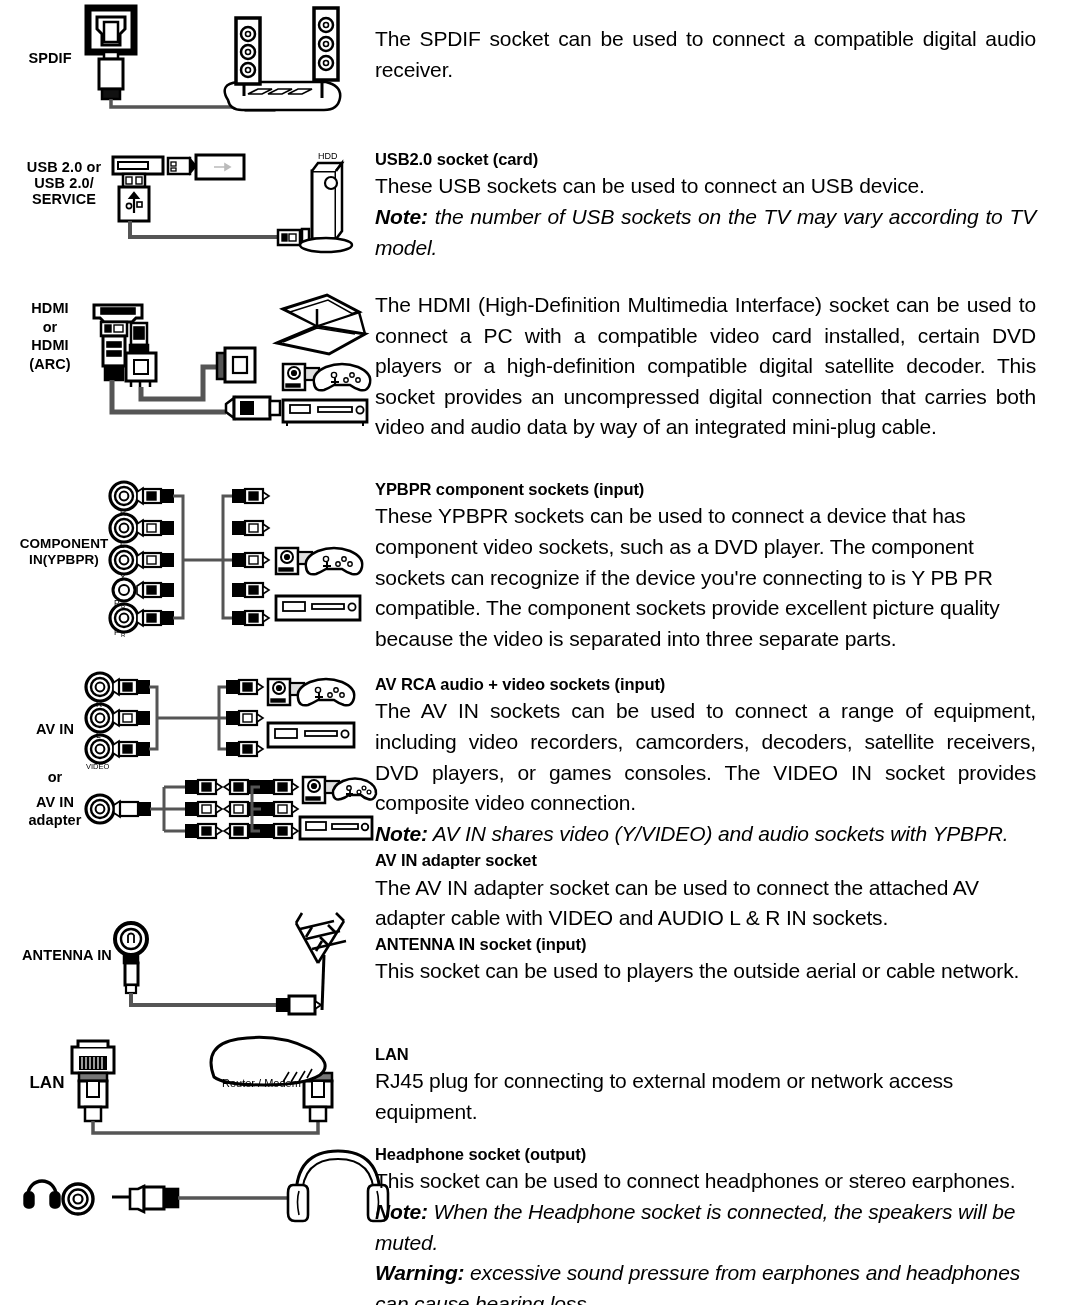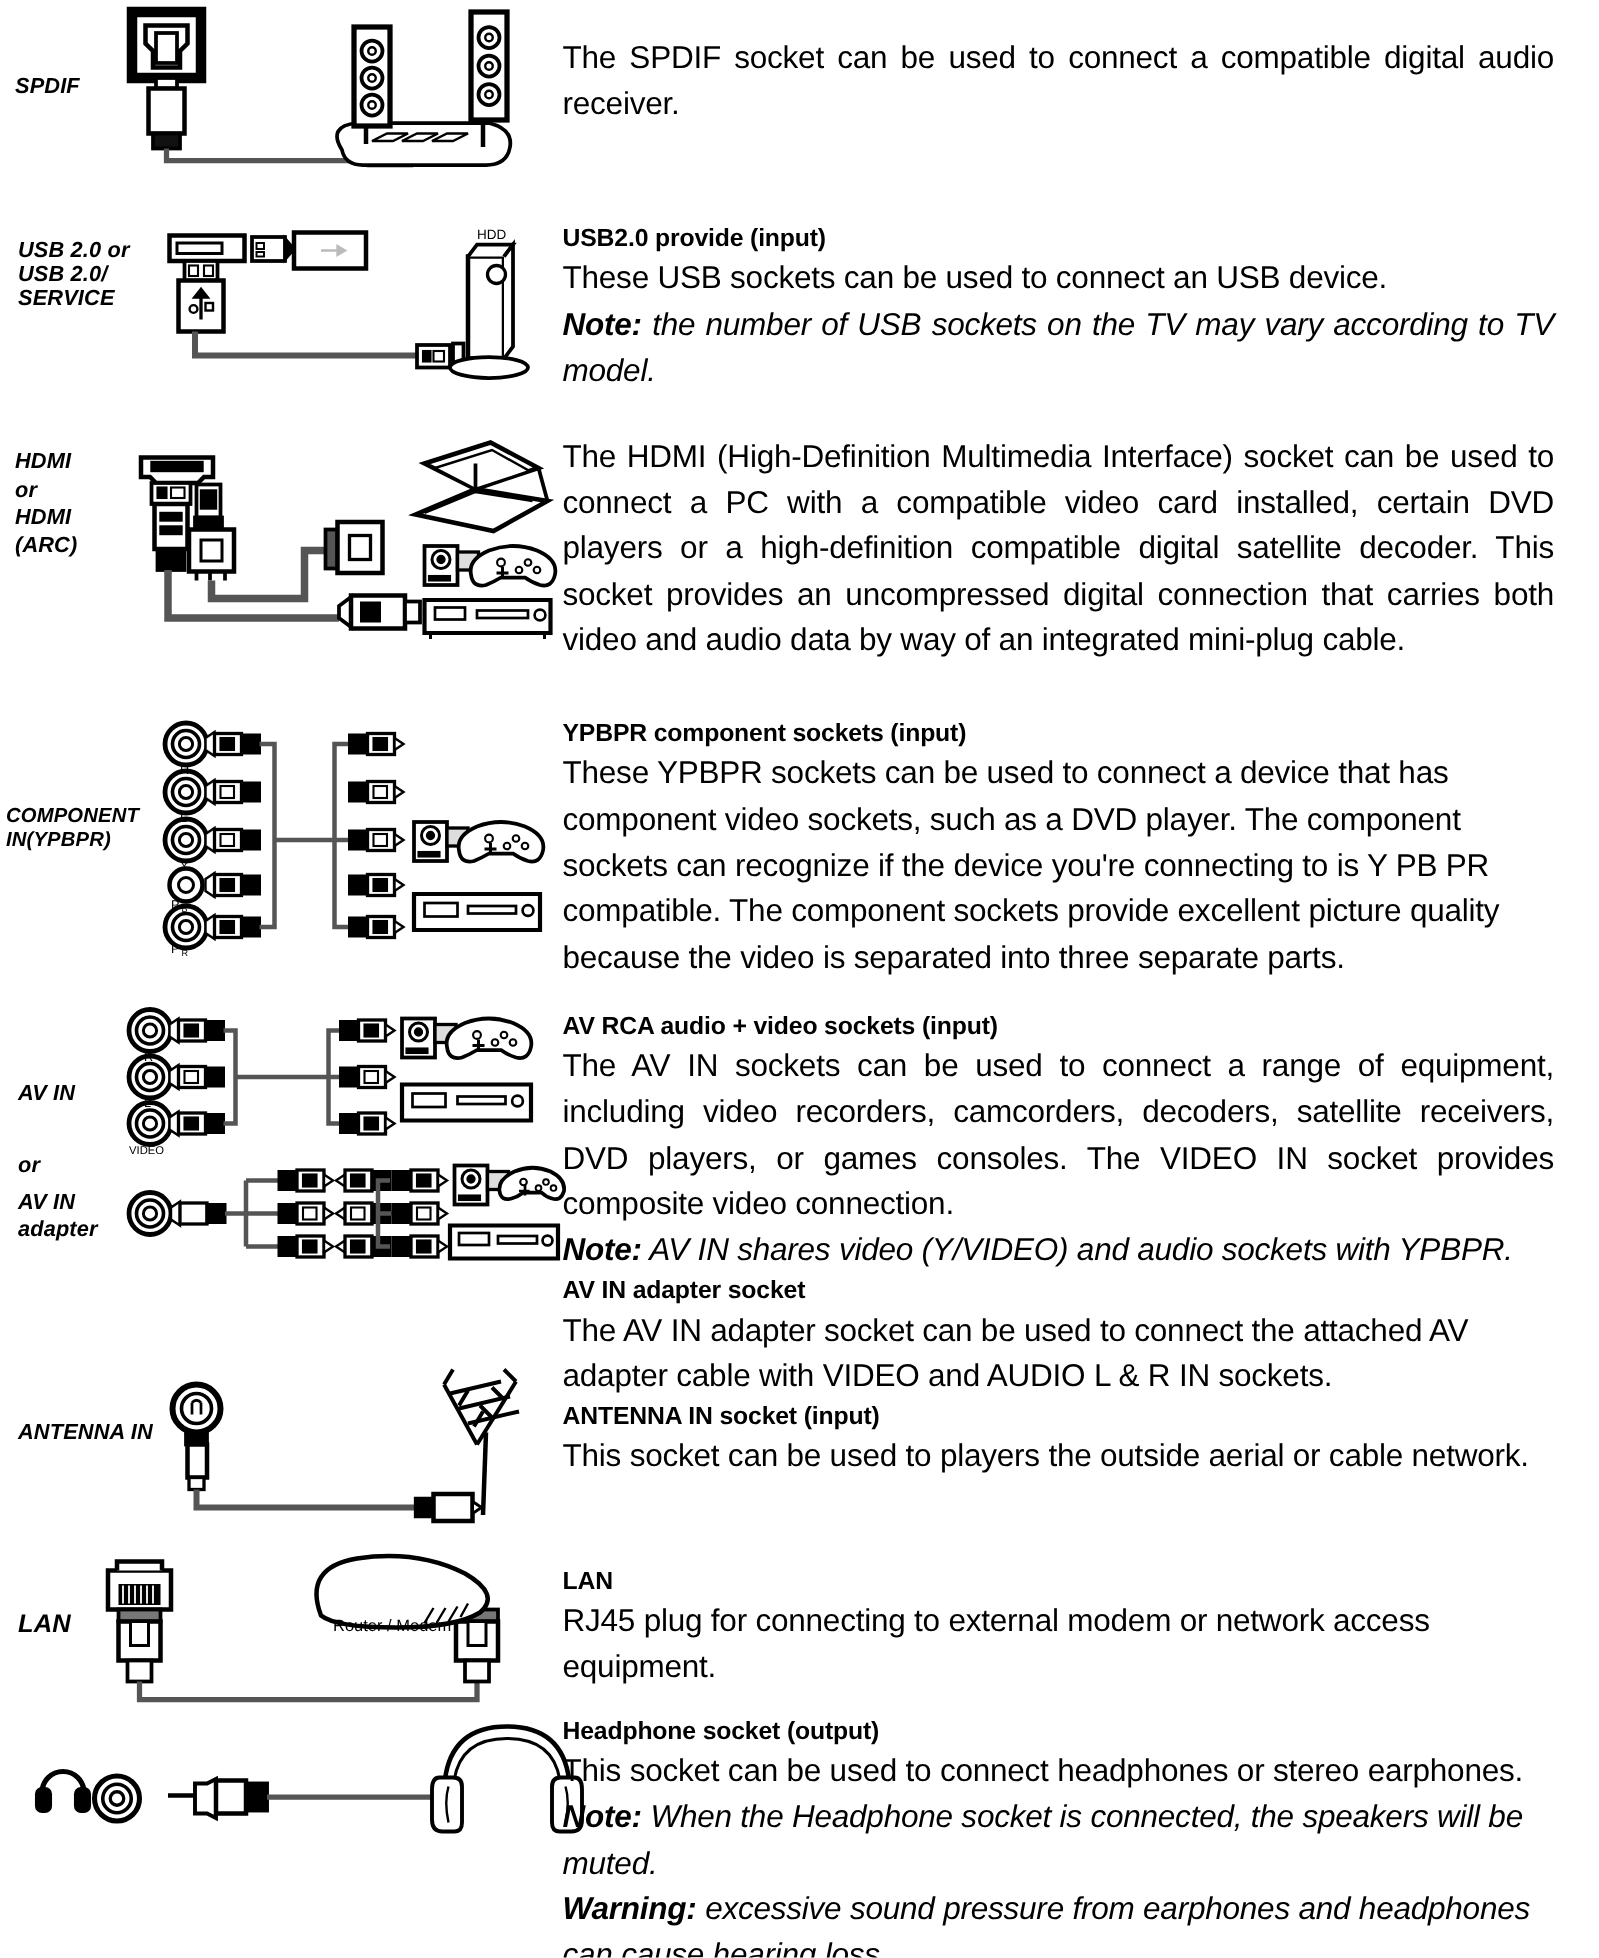--- a/index.html
+++ b/index.html
@@ -21,24 +21,23 @@
   .diagram {
     position: absolute;
     left: 0; top: 0;
     width: 372px;
   }
   .sidelabel {
     position: absolute;
     font-weight: bold;
     font-size: 14.5px;
     line-height: 1.12;
-    text-align: left;
+    text-align: center;
     letter-spacing: .1px;
     white-space: pre-line;
-    font-style: italic;
   }
   .textcol {
     position: absolute;
     left: 375px;
     width: 661px;
   }
   .head {
     font-weight: bold;
     font-size: 16.5px;
     line-height: 1.42;
@@ -153,21 +152,21 @@
         <path d="M312 26 h24 v68 h-24 z" stroke-width="3"></path>
         <path d="M312 26 l6 -8 h24 l-6 8" stroke-width="2.5"></path>
         <path d="M336 26 l6 -8 v68 l-6 8" stroke-width="2.5"></path>
         <circle cx="331" cy="38" r="6" stroke-width="2.2"></circle>
         <ellipse cx="326" cy="100" rx="26" ry="7" stroke-width="2.5"></ellipse>
       </g>
       <text class="sm" x="318" y="14" fill="#000" style="font-size:9px;">HDD</text>
     </svg>
   </div>
   <div class="textcol" style="top:3px;">
-    <p class="head">USB2.0 provide (input)</p>
+    <p class="head">USB2.0 socket (card)</p>
     <p class="body nojust">These USB sockets can be used to connect an USB device.</p>
     <p class="body"><span class="lbl">Note:</span><span class="ital"> the number of USB sockets on the TV may vary according to TV model.</span></p>
   </div>
 </div>
 
 <div class="section" style="top:285px;height:150px;">
   <div class="sidelabel" style="left:10px;top:14px;width:80px;line-height:1.28;">HDMI
 or
 HDMI
 (ARC)</div>

